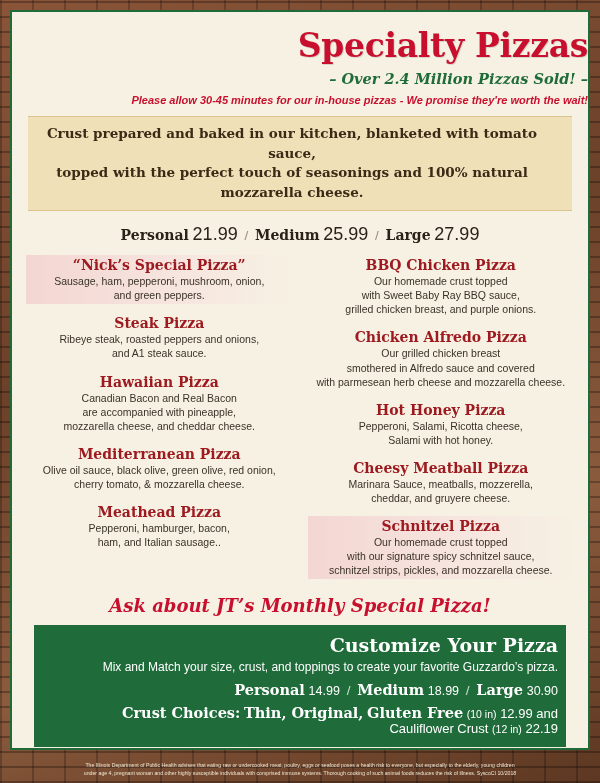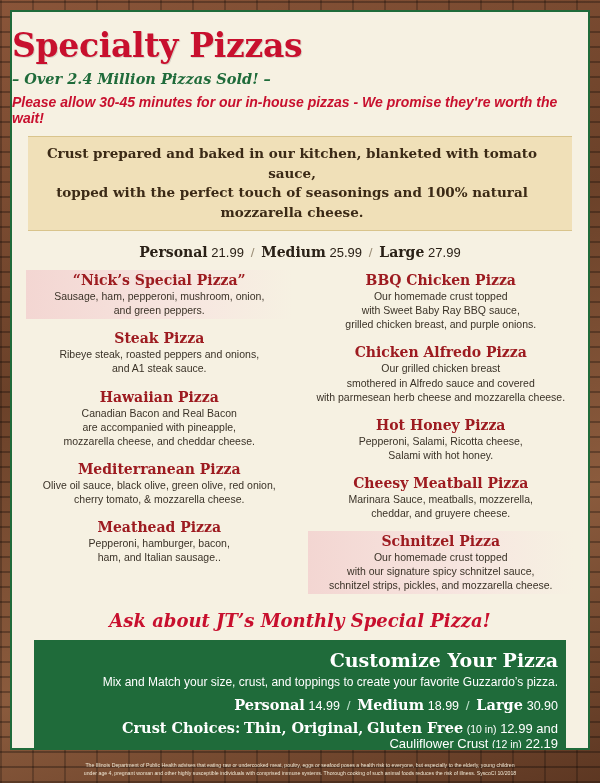--- a/index.html
+++ b/index.html
@@ -21,40 +21,40 @@
   }
   .menu {
     position: absolute;
     left: 10px; top: 10px;
     width: 580px; height: 740px;
     background: #f6f1e2;
     border: 2px solid #1f6b3a;
     overflow: hidden;
   }
   
-  .hdr { text-align: left; padding-top: 14px; }
+  .hdr { text-align: right; padding-top: 14px; }
   .hdr h1 {
     font-family: "DejaVu Serif", serif;
     color: #c8102e;
     font-size: 33px;
     font-weight: bold;
     letter-spacing: -0.3px;
     text-shadow: 1px 1px 0 rgba(0,0,0,0.12);
   }
   .hdr .sub {
     font-family: "DejaVu Serif", serif;
     color: #1f6b3a;
     font-size: 14.5px;
     font-style: italic;
     font-weight: bold;
     margin-top: 5px;
   }
   .hdr .note {
     color: #c8102e;
-    font-size: 14px;
+    font-size: 11px;
     font-style: italic;
     font-weight: bold;
     margin-top: 7px;
   }
   
   .crust-band {
     margin: 10px 16px 0 16px;
     background: #f0e0b8;
     border-top: 1px solid #d9c48c;
     border-bottom: 1px solid #d9c48c;
@@ -69,21 +69,21 @@
     line-height: 1.45;
   }
   
   .sizes {
     text-align: center;
     margin-top: 13px;
     font-size: 13.5px;
     color: #2a2117;
   }
   .sizes .lbl { font-weight: bold; font-family: "DejaVu Serif", serif; font-size: 14px; }
-  .sizes .pr { font-size: 13px; }
+  .sizes .pr { font-size: 18px; }
   .sizes .sep { color: #9b8e77; padding: 0 3px; }
   
   .cols {
     display: flex;
     margin: 10px 14px 0 14px;
     gap: 15px;
   }
   .col { width: 50%; }
   .pz { text-align: center; margin-bottom: 9px; padding: 2px 4px; }
   .pz.hl { background: linear-gradient(90deg, #f3d6d2 0%, #f7e6e0 60%, #f6f1e2 100%); }

